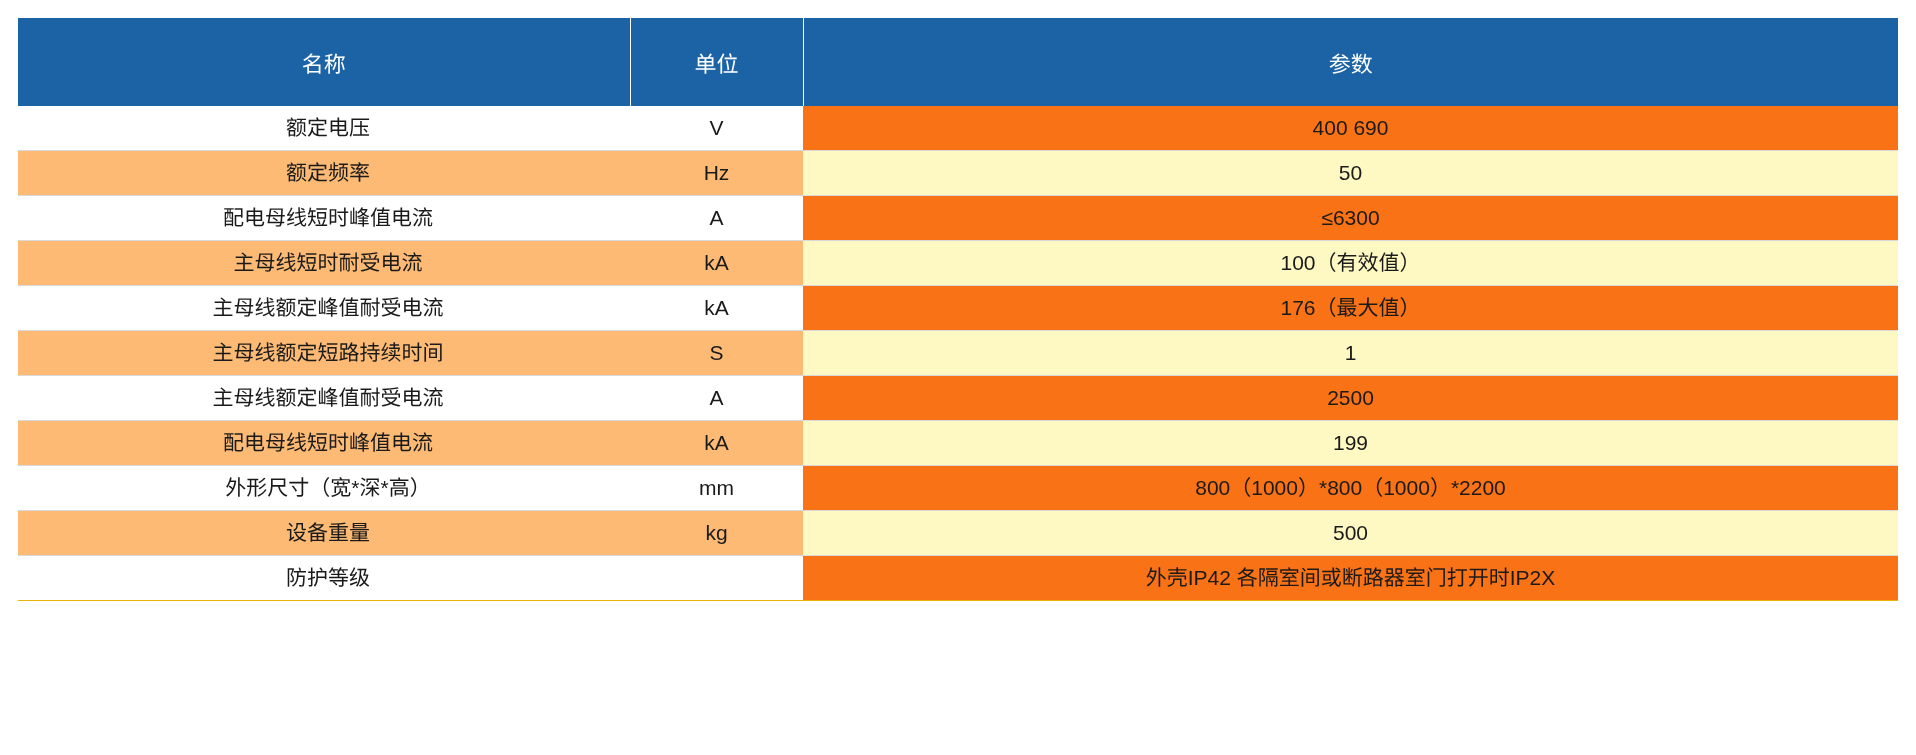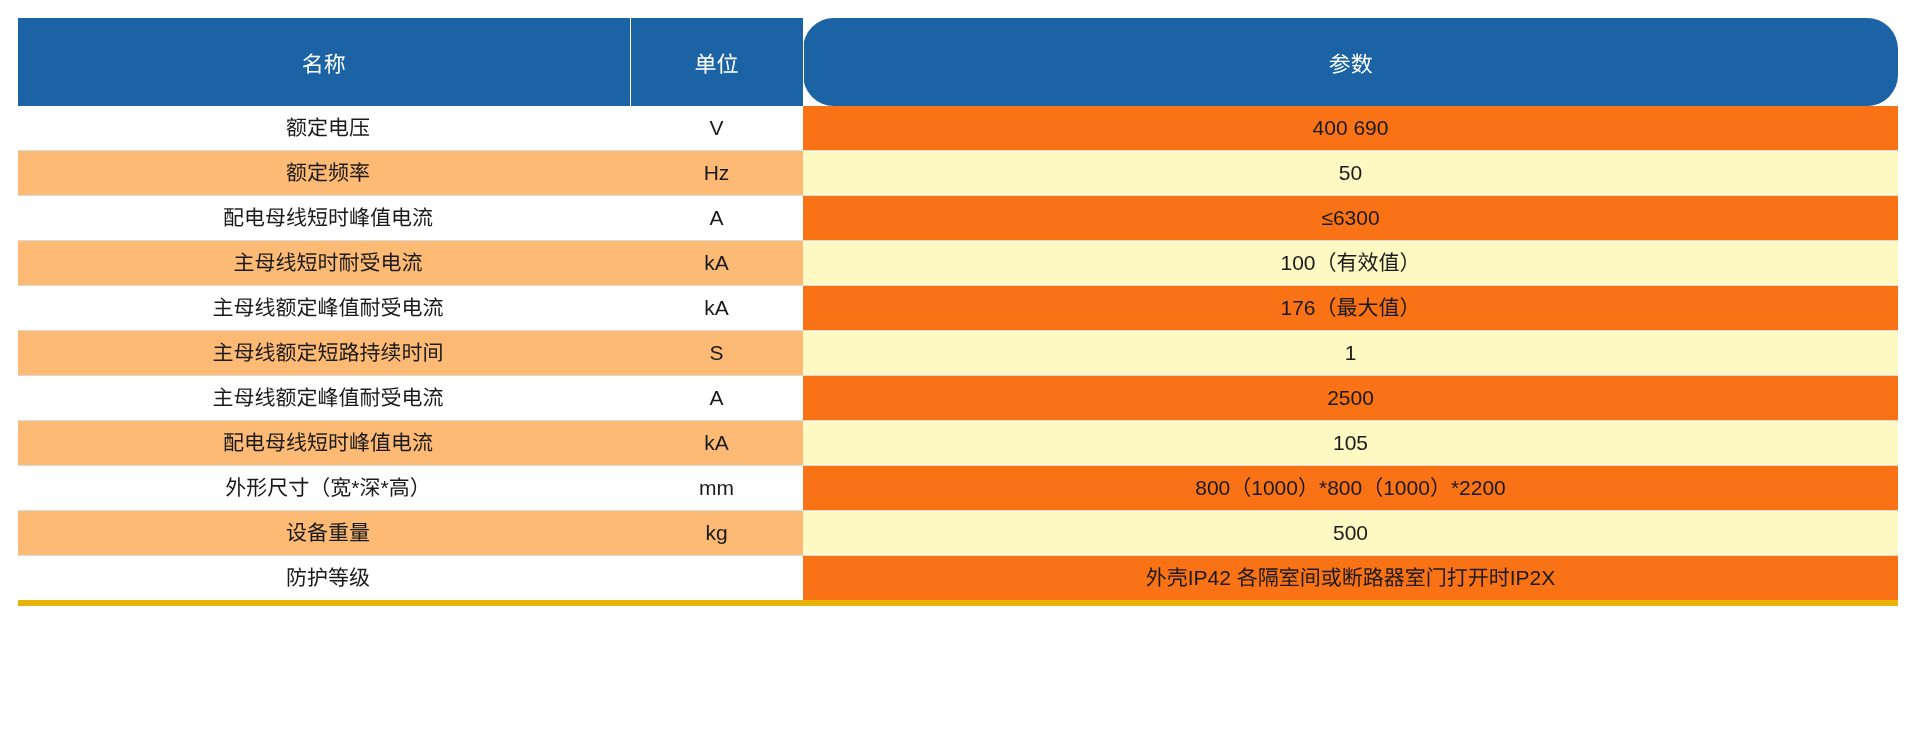--- a/index.html
+++ b/index.html
@@ -40,21 +40,21 @@
     background: #1b63a5;
     color: #ffffff;
     font-weight: normal;
     font-size: 22px;
     height: 88px;
     text-align: center;
     vertical-align: middle;
     border-right: 1px solid #ffffff;
     padding: 0;
   }
-  thead th:last-child { border-right: none; border-radius: 31px; }
+  thead th:last-child { border-right: none; }
 
   tbody td {
     height: 44px;
     padding: 0;
     border-bottom: 1px solid #d9d9d9;
     vertical-align: middle;
     font-size: 21px;
     line-height: 1.35;
     color: #1a1a1a;
   }
@@ -76,21 +76,21 @@
   tbody tr.alt td.param {
     background: #fef9c3;
   }
   tbody tr.alt td.name,
   tbody tr.alt td.unit {
     background: #fdba74;
   }
 
   
   tbody tr:last-child td {
-    border-bottom: 6px solid #eab308;
+    border-bottom: 1px solid #eab308;
   }
 </style>
 </head>
 <body>
 
 <div class="page">
   <table class="spec-table">
     <colgroup>
       <col class="col-name">
       <col class="col-unit">
@@ -135,21 +135,21 @@
           <td class="param">1</td>
         </tr>
         <tr>
           <td class="name">主母线额定峰值耐受电流</td>
           <td class="unit">A</td>
           <td class="param">2500</td>
         </tr>
         <tr class="alt">
           <td class="name">配电母线短时峰值电流</td>
           <td class="unit">kA</td>
-          <td class="param">105</td>
+          <td class="param">199</td>
         </tr>
         <tr>
           <td class="name">外形尺寸（宽*深*高）</td>
           <td class="unit">mm</td>
           <td class="param">800（1000）*800（1000）*2200</td>
         </tr>
         <tr class="alt">
           <td class="name">设备重量</td>
           <td class="unit">kg</td>
           <td class="param">500</td>

